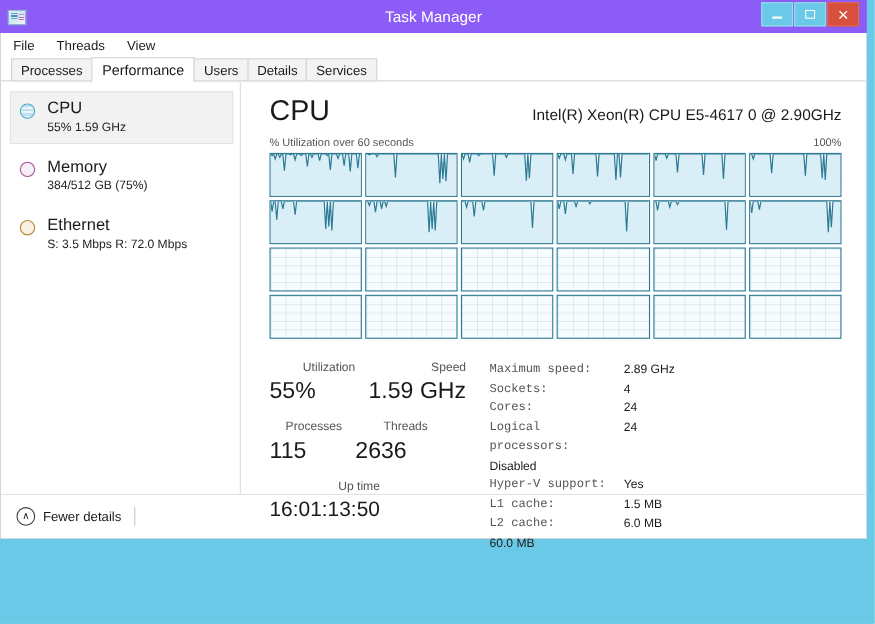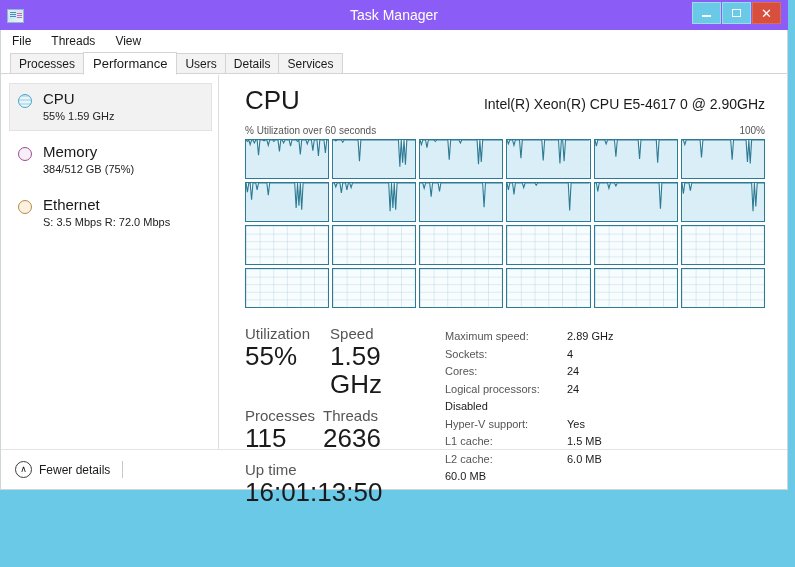--- a/index.html
+++ b/index.html
@@ -170,26 +170,26 @@
   .cell svg { position: absolute; inset: 0; width: 100%; height: 100%; }
   
   .stats {
     display: flex; margin-top: 18px;
   }
   .stats-left { width: 200px; flex: 0 0 200px; }
   .srow { display: flex; }
   .sgroup { margin-right: 12px; }
   .sgroup.w1 { width: 78px; }
   .sgroup.w2 { width: 66px; }
-  .slabel { font-size: 15px; color: #555; line-height: 16px; }
-  .svalue { font-size: 26px; color: #1a1a1a; line-height: 28px; font-weight: normal; }
-  .svalue.sm { font-size: 26px; }
+  .slabel { font-size: 11px; color: #555; line-height: 16px; text-align: right; }
+  .svalue { font-size: 21px; color: #1a1a1a; line-height: 28px; font-weight: normal; }
+  .svalue.sm { font-size: 19px; }
   .stats-right { flex: 1; padding-top: 2px; }
   .spec { display: flex; font-size: 11px; line-height: 17.5px; }
-  .spec-k { width: 122px; flex: 0 0 122px; color: #555; }
+  .spec-k { width: 122px; flex: 0 0 122px; color: #555; font-family: Liberation Mono, monospace; }
   .spec-v { color: #1a1a1a; }
   
   .footer {
     height: 40px; flex: 0 0 40px;
     border-top: 1px solid #e4e4e4;
     display: flex; align-items: center;
     padding-left: 14px;
     background: #ffffff;
   }
   .fewer { display: flex; align-items: center; font-size: 12px; color: #1a1a1a; }

